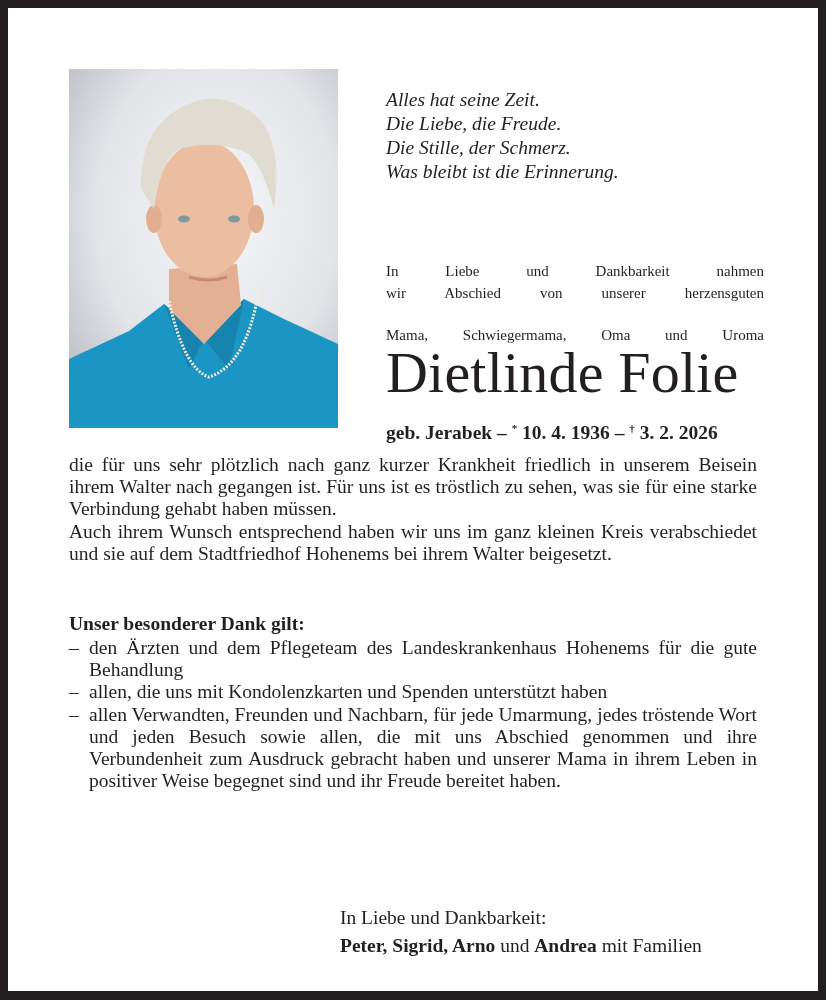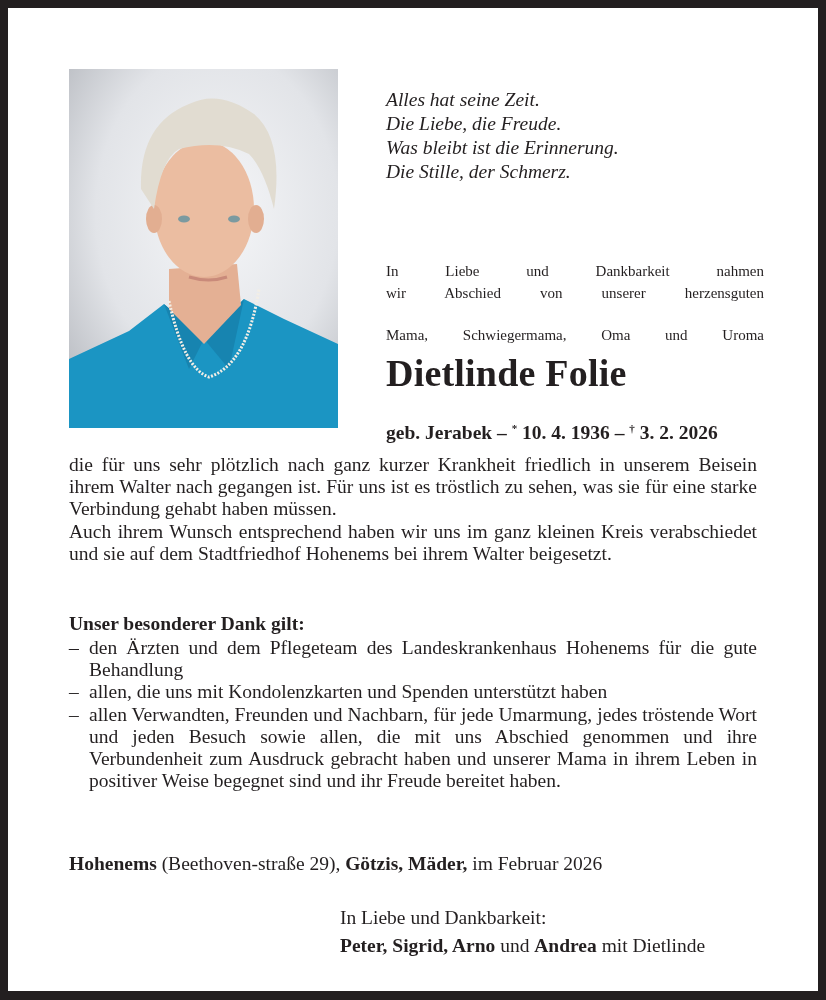--- a/index.html
+++ b/index.html
@@ -3,21 +3,21 @@
 <meta charset="utf-8">
 <style>
   html, body { margin: 0; padding: 0; }
   body { width: 826px; height: 1000px; background: #231f20; position: relative; overflow: hidden; }
   .page { position: absolute; left: 8px; top: 8px; width: 810px; height: 983px; background: #ffffff; color: #231f20; font-family: "Liberation Serif", "DejaVu Serif", serif; }
   .photo { position: absolute; left: 61px; top: 61px; width: 269px; height: 359px; overflow: hidden; background: radial-gradient(ellipse at 55% 40%, #f4f5f7 0%, #e4e6ea 55%, #b9bcc2 100%); }
   .photo svg { display: block; width: 100%; height: 100%; }
   .poem { position: absolute; left: 378px; top: 80px; font-style: italic; font-size: 19.5px; line-height: 24px; }
   .intro { position: absolute; left: 378px; top: 252px; width: 378px; font-size: 15px; line-height: 22px; text-align: justify; text-align-last: justify; }
   .intro .last { text-align-last: justify; margin-top: 20px; }
-  .name { position: absolute; left: 378px; top: 335px; font-size: 38px; line-height: 60px; letter-spacing: 0.2px; font-weight: bold; }
+  .name { position: absolute; left: 378px; top: 335px; font-size: 58px; line-height: 60px; letter-spacing: 0.2px; }
   .dates { position: absolute; left: 378px; top: 408px; font-weight: bold; font-size: 19.5px; line-height: 24px; }
   .dates sup { font-size: 11px; vertical-align: 7px; }
   .body { position: absolute; left: 61px; top: 446px; width: 688px; font-size: 19.5px; line-height: 22.2px; text-align: justify; }
   .body p { margin: 0; }
   .thanks-head { position: absolute; left: 61px; top: 604px; font-weight: bold; font-size: 19.5px; line-height: 24px; }
   .thanks-list { position: absolute; left: 61px; top: 629px; width: 688px; margin: 0; padding: 0; list-style: none; font-size: 19.5px; line-height: 22.2px; }
   .thanks-list li { position: relative; padding-left: 20px; text-align: justify; }
   .thanks-list li .dash { position: absolute; left: 0; top: 0; }
   .place { position: absolute; left: 61px; top: 844px; font-size: 19.5px; line-height: 24px; }
   .place b { font-weight: bold; }
@@ -59,22 +59,22 @@
       <ellipse cx="115" cy="150" rx="6" ry="3.5" fill="#7b9aa0"></ellipse>
       <ellipse cx="165" cy="150" rx="6" ry="3.5" fill="#7b9aa0"></ellipse>
 
       <path d="M120 208 Q140 214 158 208" stroke="#c98a7a" stroke-width="3" fill="none"></path>
     </svg>
   </div>
 
   <div class="poem">
     <div>Alles hat seine Zeit.</div>
     <div>Die Liebe, die Freude.</div>
+    <div>Die Stille, der Schmerz.</div>
     <div>Was bleibt ist die Erinnerung.</div>
-    <div>Die Stille, der Schmerz.</div>
   </div>
 
   <div class="intro">
     <div>In Liebe und Dankbarkeit nahmen</div>
     <div>wir Abschied von unserer herzensguten</div>
     <div class="last">Mama, Schwiegermama, Oma und Uroma</div>
   </div>
 
   <div class="name">Dietlinde Folie</div>
 
@@ -89,22 +89,19 @@
 
   <div class="thanks-head">Unser besonderer Dank gilt:</div>
 
   <ul class="thanks-list">
     <li><span class="dash">–</span></li>
     <li><span class="dash">–</span><span>den Ärzten und dem Pflegeteam des Landeskrankenhaus Hohenems für die gute Behandlung</span></li>
     <li><span class="dash">–</span><span>allen, die uns mit Kondolenzkarten und Spenden unterstützt haben</span></li>
     <li><span class="dash">–</span><span>allen Verwandten, Freunden und Nachbarn, für jede Umarmung, jedes tröstende Wort und jeden Besuch sowie allen, die mit uns Abschied genommen und ihre Verbundenheit zum Ausdruck gebracht haben und unserer Mama in ihrem Leben in positiver Weise begegnet sind und ihr Freude bereitet haben.</span></li>
   </ul>
 
-  <div class="place">
-    <b>Hohenems</b><span> (Beethoven-straße 29), </span><b>Götzis, Mäder,</b><span> im Februar 2026</span>
-  </div>
 
   <div class="sign1">In Liebe und Dankbarkeit:</div>
   <div class="sign2">
-    <b>Peter, Sigrid, Arno</b><span> und </span><b>Andrea</b><span> mit Dietlinde</span>
+    <b>Peter, Sigrid, Arno</b><span> und </span><b>Andrea</b><span> mit Familien</span>
   </div>
 
 </div>
 
 </body></html>

